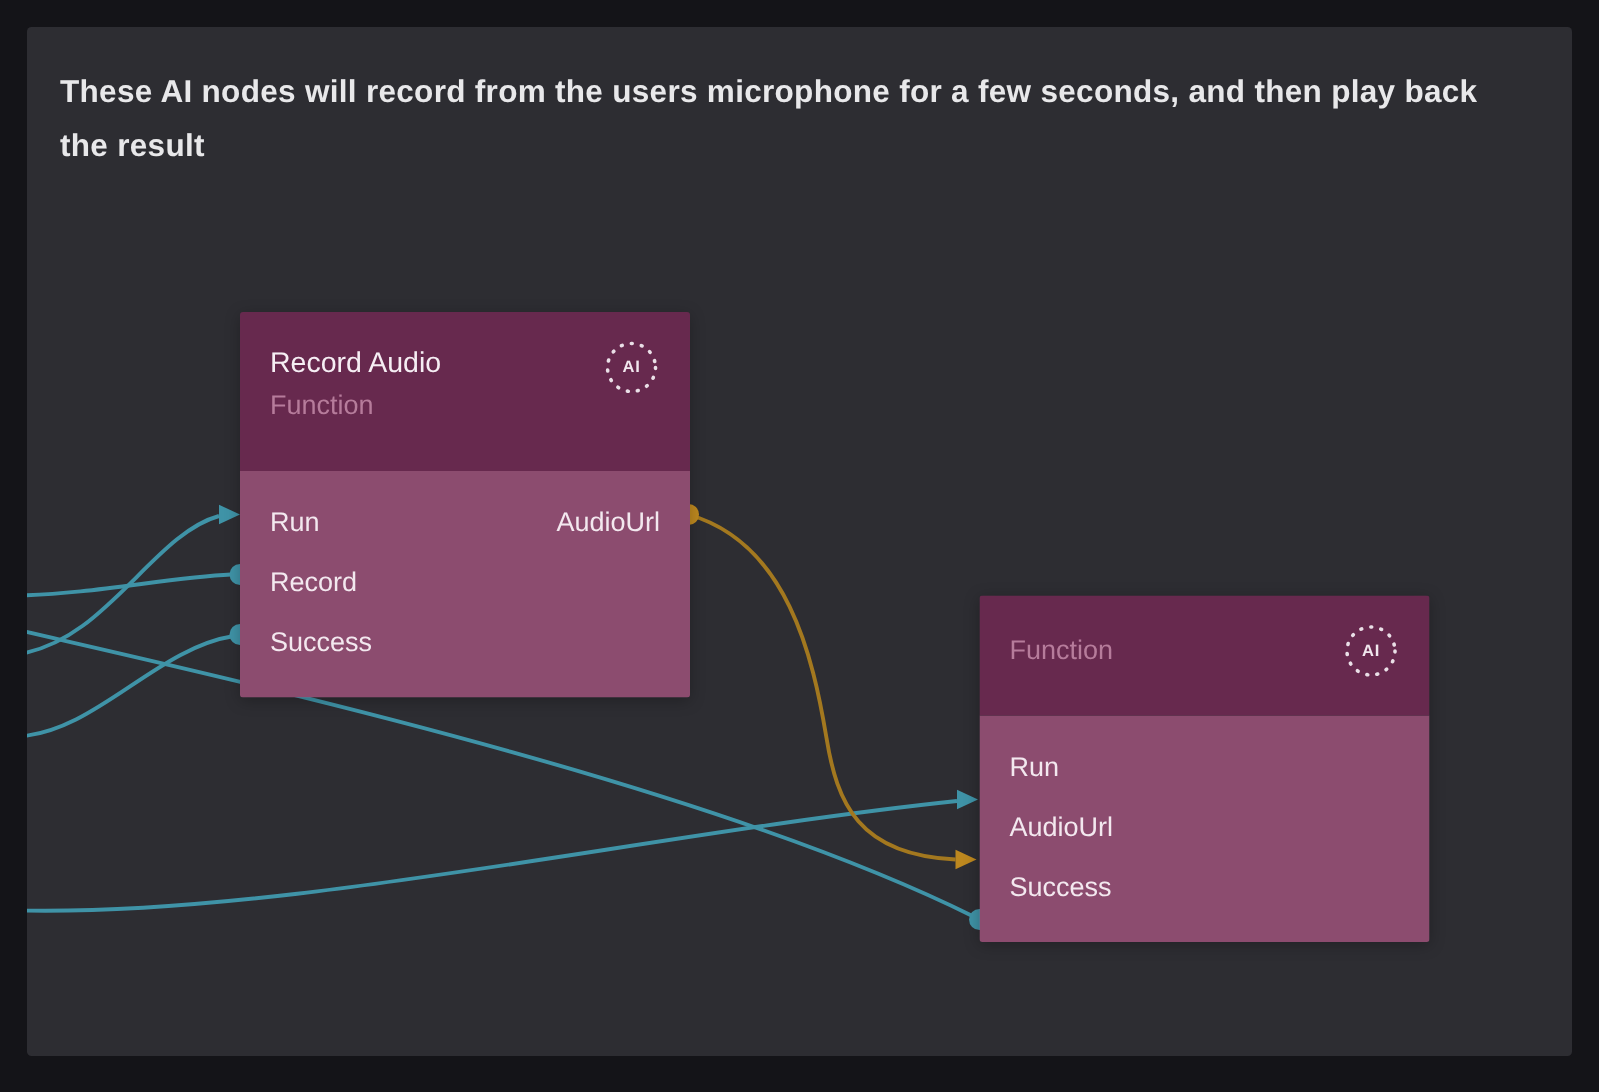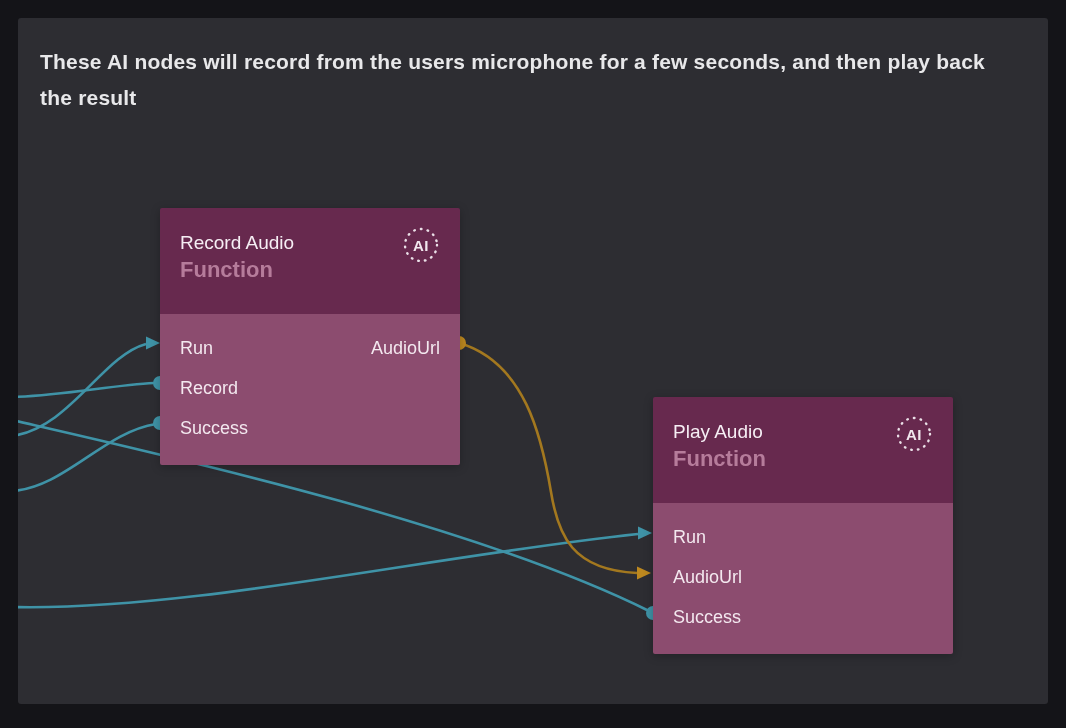--- a/index.html
+++ b/index.html
@@ -31,30 +31,30 @@
     position:absolute;width:300px;border-radius:2px;overflow:hidden;
     box-shadow:0 2px 10px rgba(0,0,0,.25);
   }
   .node-header{
     position:relative;background:#67294e;padding:22px 20px 30px 20px;
   }
   .node-title{
     color:#f6eef4;font-size:19px;font-weight:400;line-height:26px;
   }
   .node-subtitle{
-    color:#b67c9b;font-size:22px;font-weight:700;line-height:28px;
+    color:#b67c9b;font-size:18px;font-weight:400;line-height:28px;
   }
   .ai-badge{
     position:absolute;right:20px;top:18px;width:38px;height:38px;
   }
   .ai-badge svg{position:absolute;left:0;top:0;}
   .ai-badge .ai-label{
     position:absolute;left:0;top:0;width:38px;height:38px;
     display:flex;align-items:center;justify-content:center;
-    color:#f1e7ee;font-size:15px;font-weight:700;letter-spacing:.5px;
+    color:#f1e7ee;font-size:11px;font-weight:700;letter-spacing:.5px;
   }
   .node-body{
     background:#8c4c6f;padding:14px 0 17px 0;
   }
   .port-row{
     height:40px;display:flex;align-items:center;justify-content:space-between;
     padding:0 20px;
     gap:40px;
   }
   .port-label{
@@ -109,21 +109,20 @@
         <span class="port-label">Record</span>
       </div>
       <div class="port-row">
         <span class="port-label">Success</span>
       </div>
     </div>
   </div>
 
   <div class="node" style="left:653px;top:397px;">
     <div class="node-header">
-      <div class="node-title">Play Audio</div>
       <div class="node-subtitle">Function</div>
       <div class="ai-badge">
         <svg width="38" height="38">
           <circle cx="19" cy="19" r="16" fill="none" stroke="#eadfe7" stroke-width="2.4" stroke-linecap="round" stroke-dasharray="0.6 6.2"></circle>
         </svg>
         <span class="ai-label">AI</span>
       </div>
     </div>
     <div class="node-body">
       <div class="port-row">

